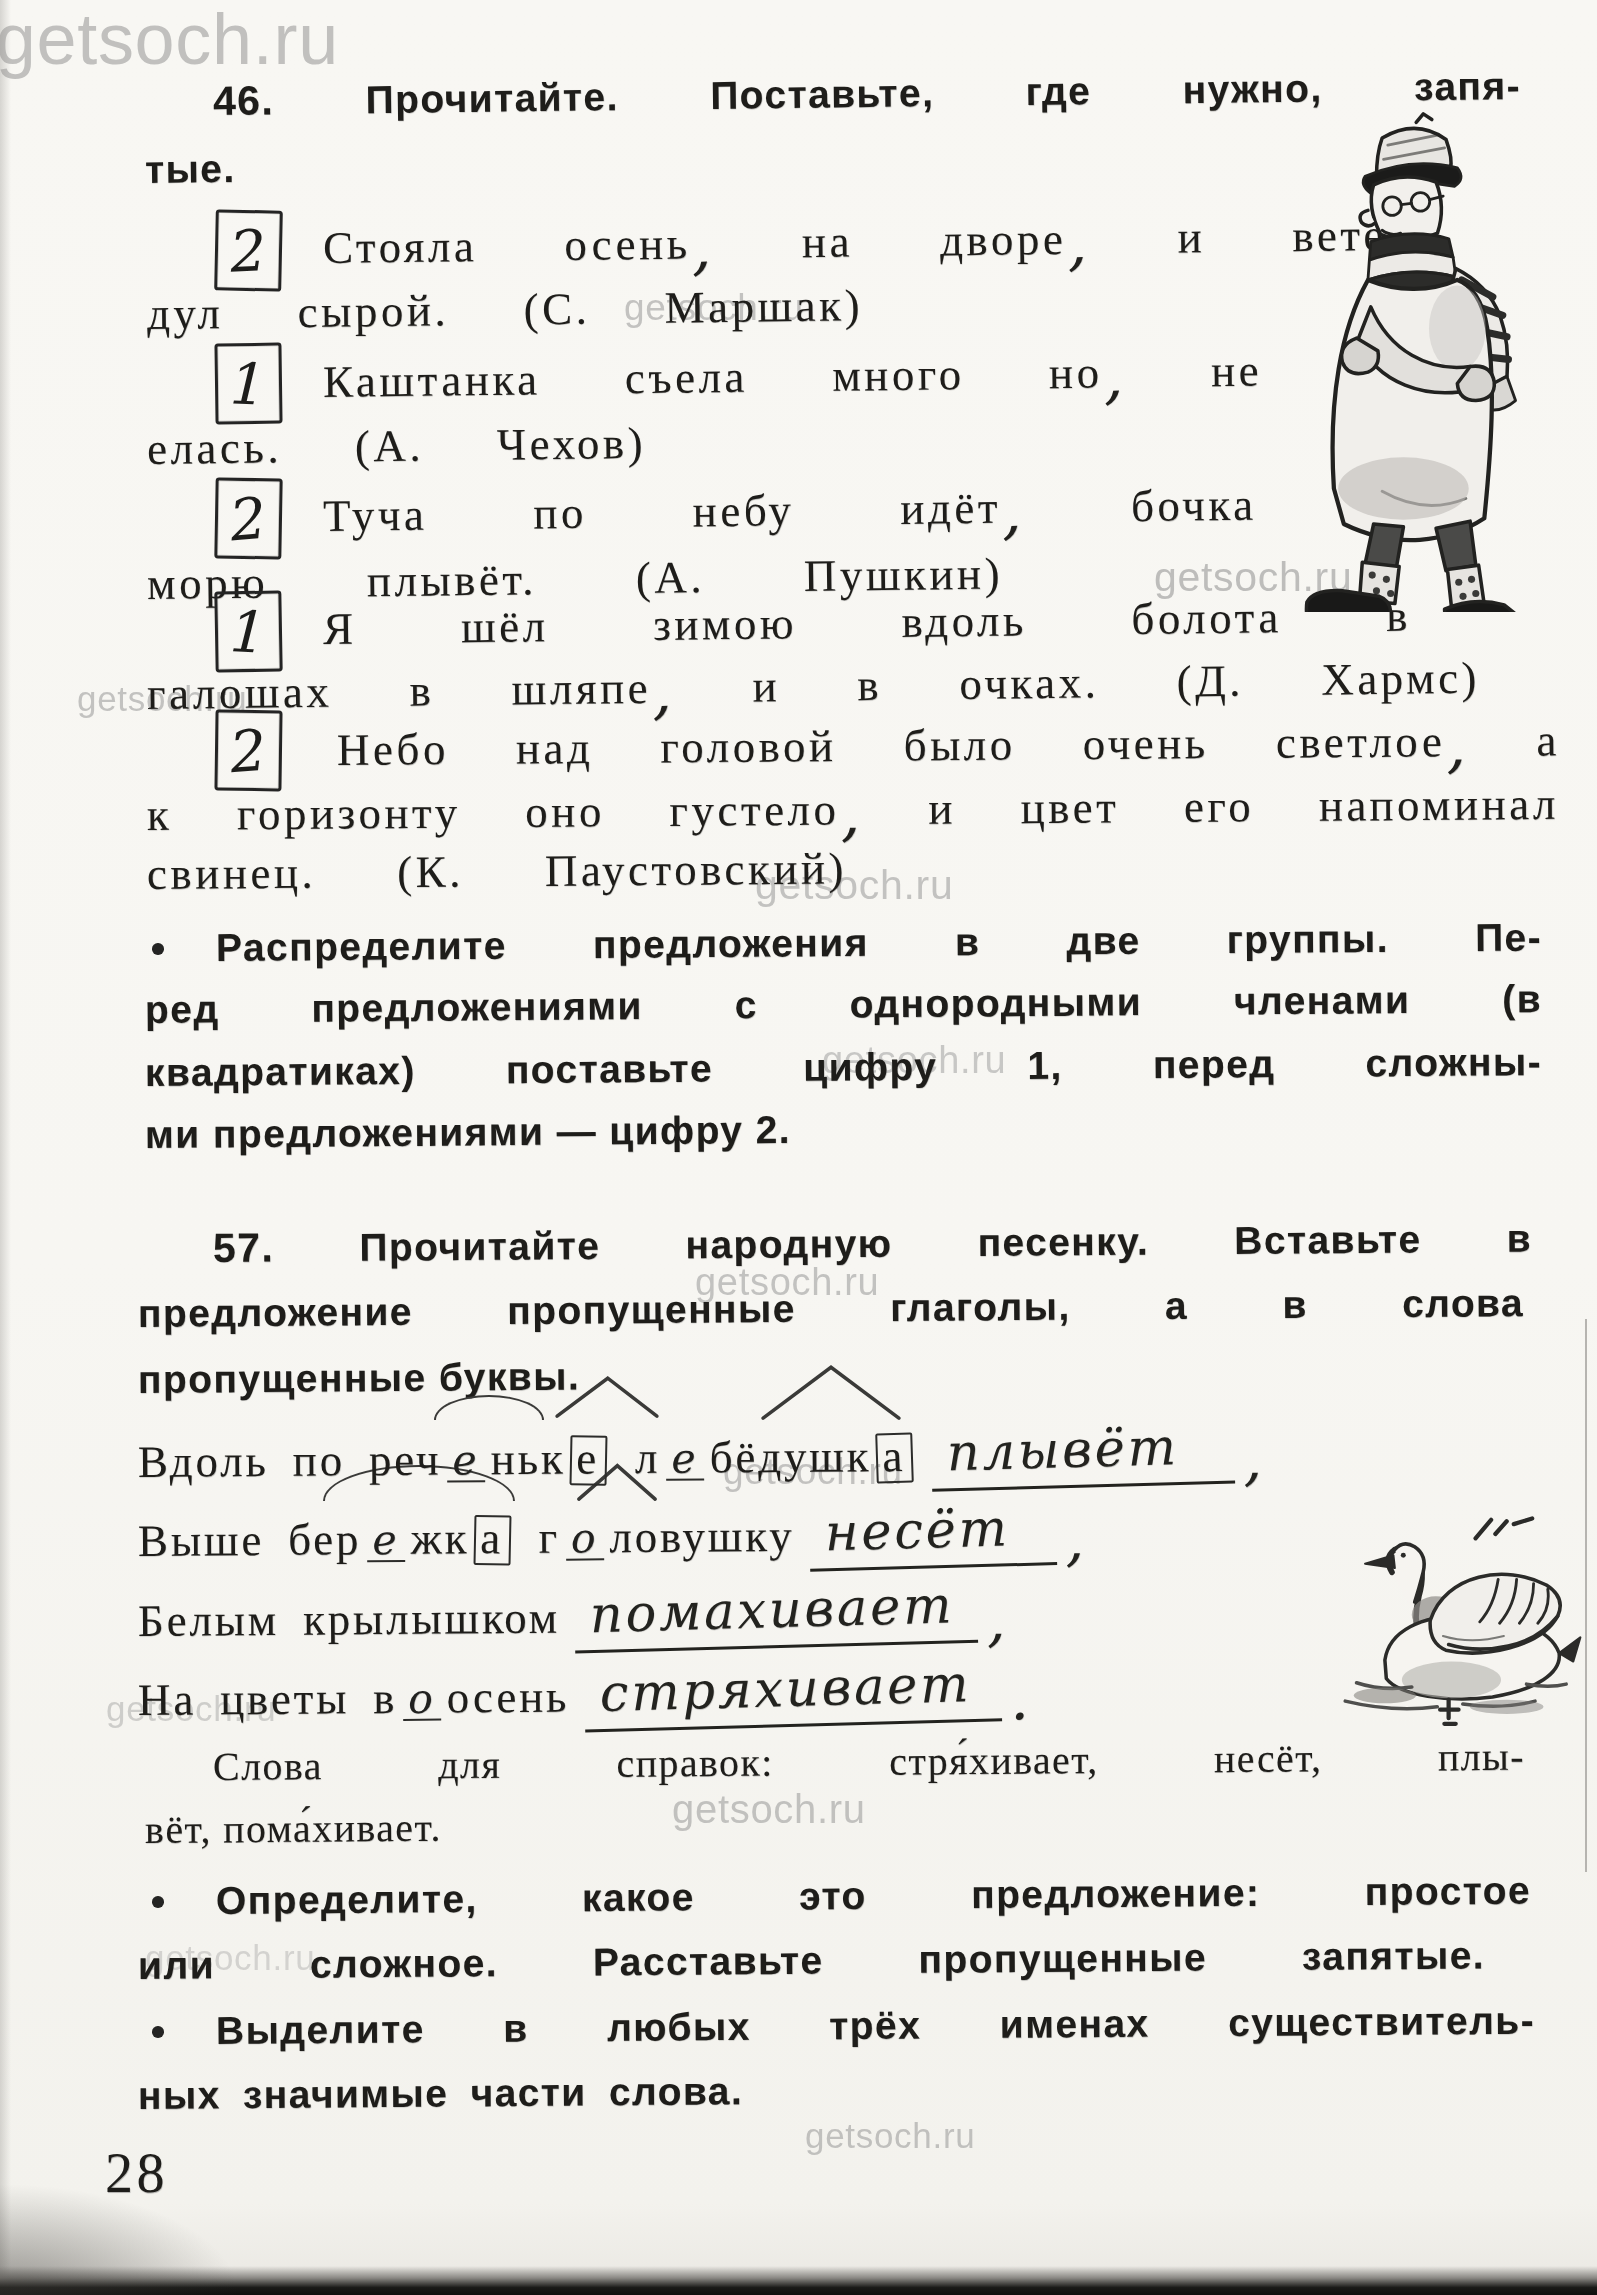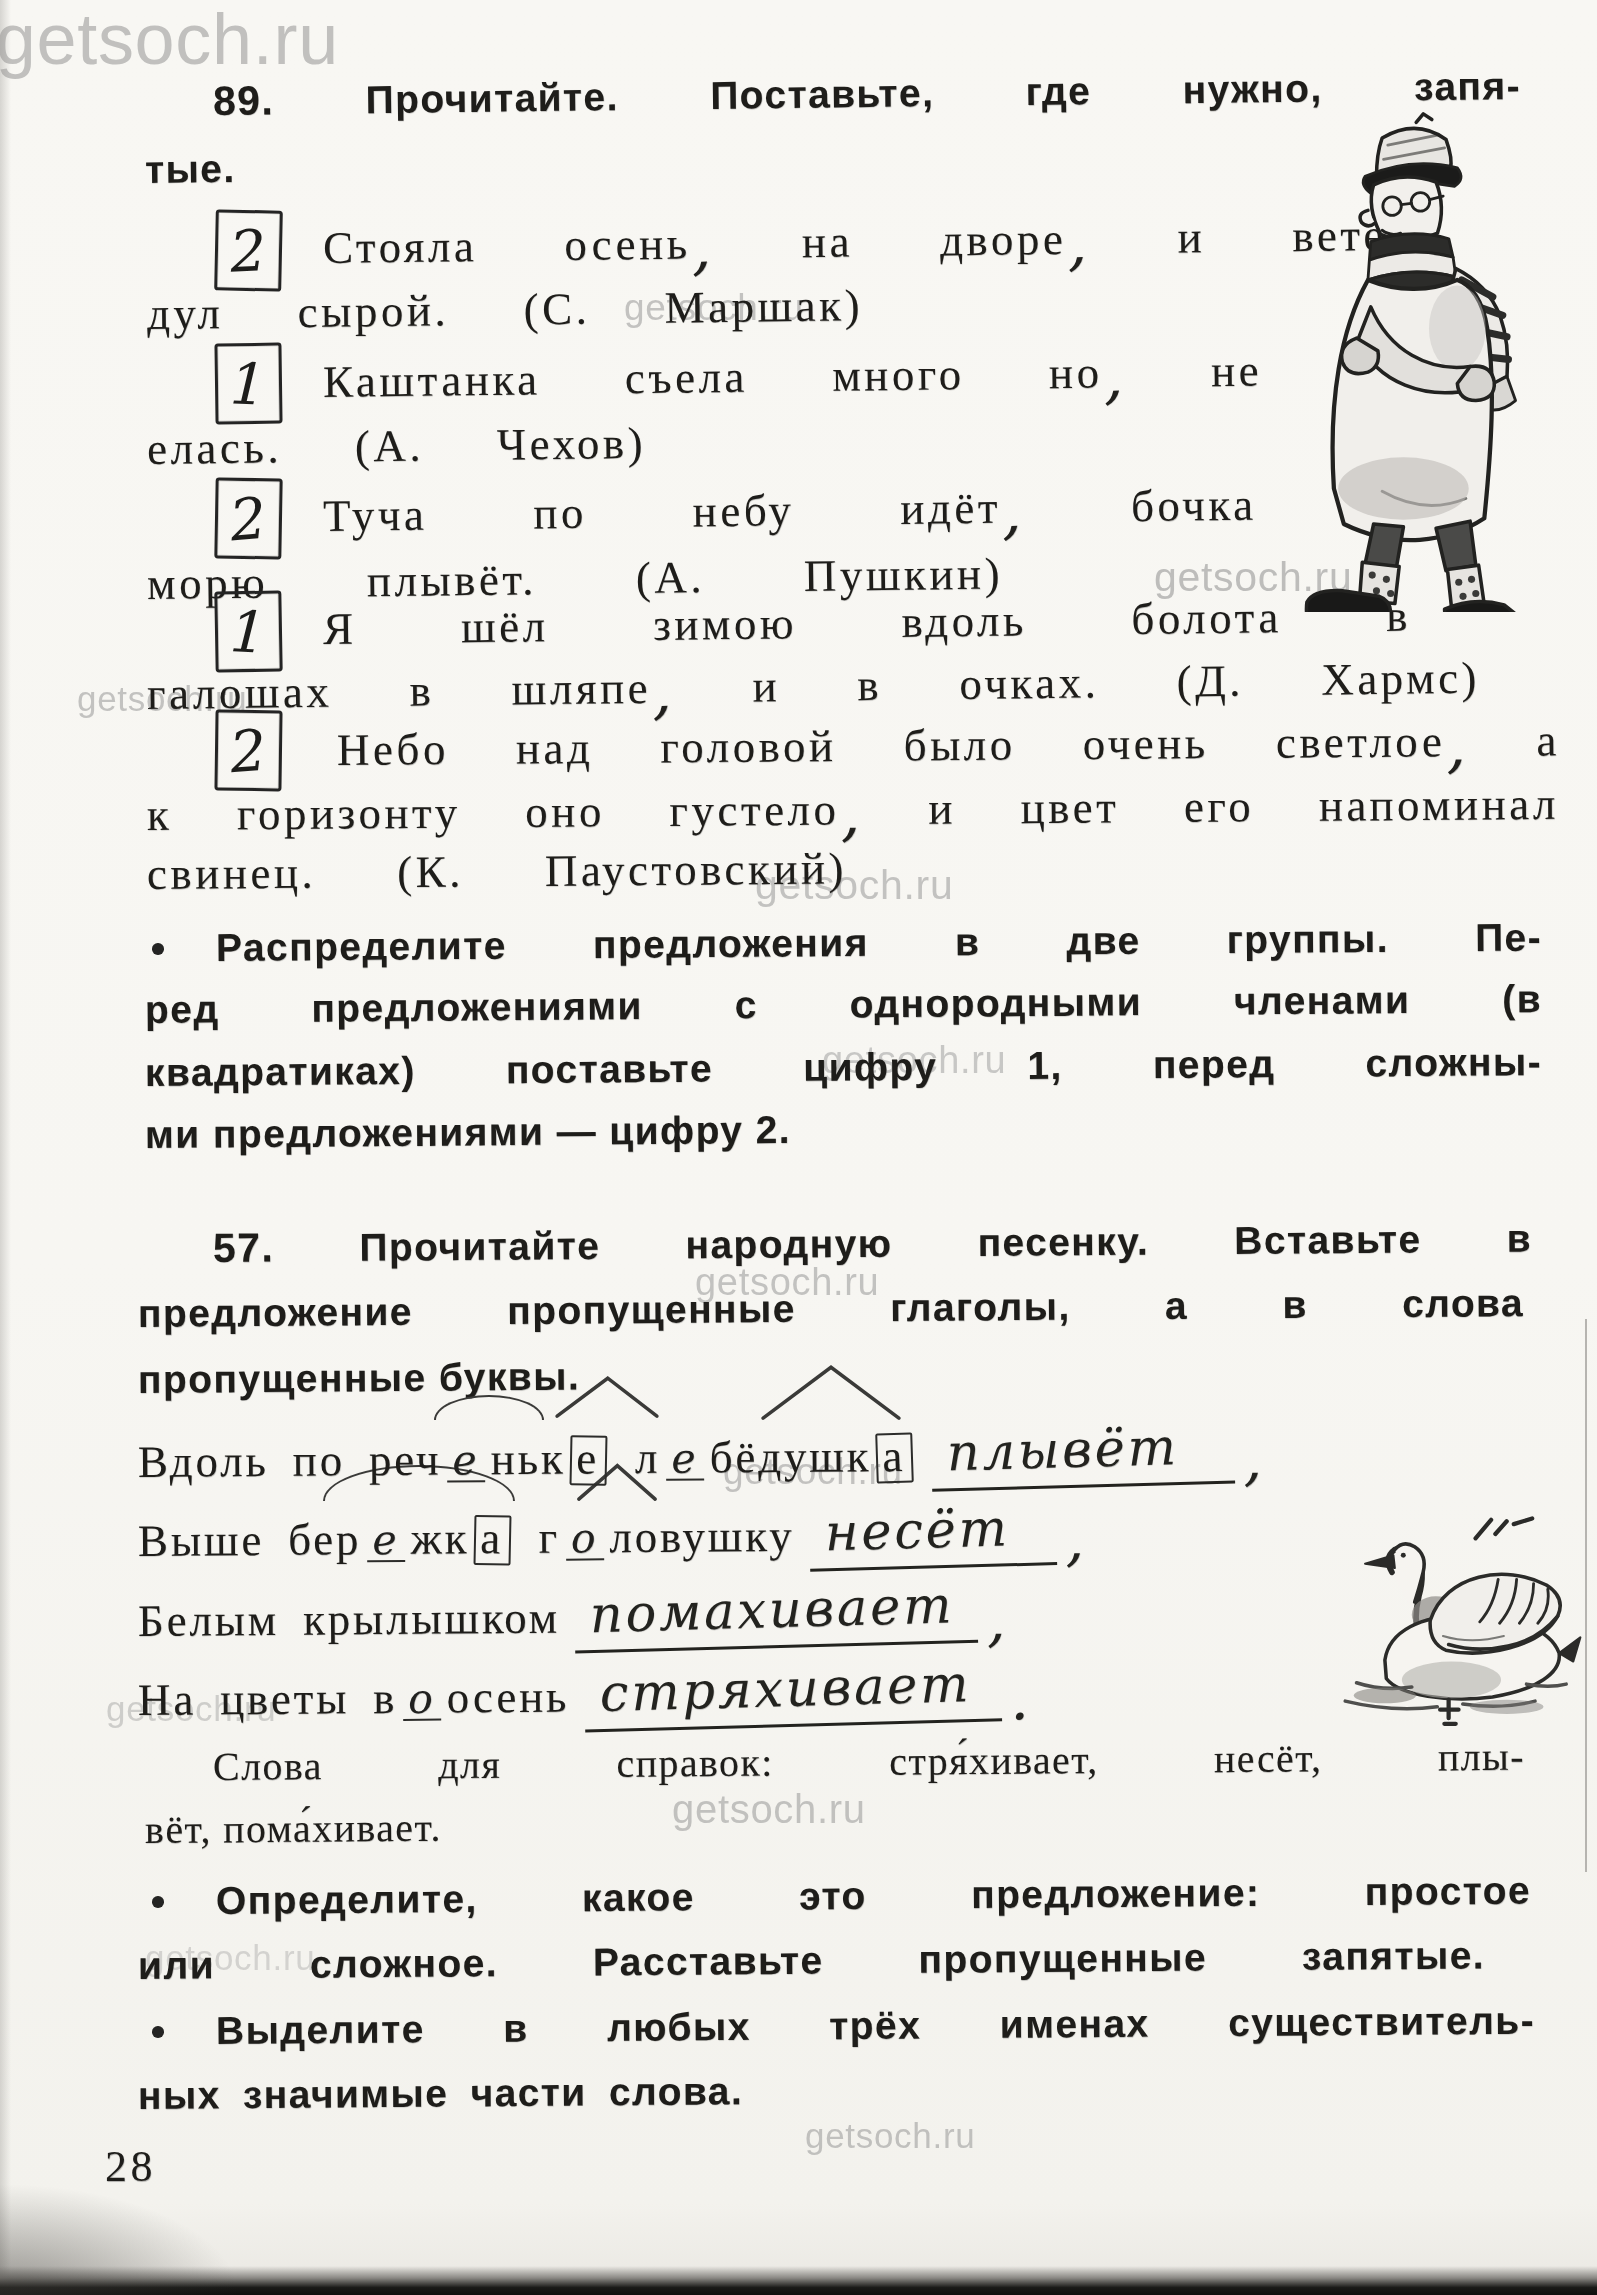--- a/index.html
+++ b/index.html
@@ -43,21 +43,21 @@
   <div class="wm" style="left:755px;top:865px;font-size:41px;opacity:.5;">getsoch.ru</div>
   <div class="wm" style="left:822px;top:1041px;font-size:38px;opacity:.45;">getsoch.ru</div>
   <div class="wm" style="left:695px;top:1263px;font-size:38px;opacity:.5;">getsoch.ru</div>
   <div class="wm" style="left:723px;top:1453px;font-size:37px;opacity:.5;">getsoch.ru</div>
   <div class="wm" style="left:106px;top:1691px;font-size:35px;opacity:.38;">getsoch.ru</div>
   <div class="wm" style="left:672px;top:1789px;font-size:40px;opacity:.5;">getsoch.ru</div>
   <div class="wm" style="left:145px;top:1940px;font-size:35px;opacity:.32;">getsoch.ru</div>
   <div class="wm" style="left:805px;top:2118px;font-size:35px;opacity:.5;">getsoch.ru</div>
 
   <div class="ln sans ink jl r07" style="left:213px;top:79px;width:1308px;">
-    <span style="font-size:41px;">89.</span>
+    <span style="font-size:41px;">46.</span>
     <span>Прочитайте. Поставьте, где нужно, запя-</span>
   </div>
   <div class="ln sans ink r07" style="left:145px;top:148px;">тые.</div>
 
   <div class="nbx" style="left:215px;top:210px;transform:rotate(1.2deg);">
     <span class="hwd" style="transform:rotate(-4deg);">2</span>
   </div>
   <div class="ln serif ink jl r07" style="left:323px;top:223px;width:1090px;">
     <span>Стояла осень</span><span class="hwc">,</span>
     <span>на дворе</span><span class="hwc">,</span>
@@ -151,21 +151,21 @@
   <div class="ln ssm ink jl r05" style="left:213px;top:1745px;width:1312px;">Слова для справок: стря́хивает, несёт, плы-</div>
   <div class="ln ssm ink r05" style="left:145px;top:1808px;">вёт, пома́хивает.</div>
 
   <div class="dot" style="left:152px;top:1896px;"></div>
   <div class="ln sans ink jl r05" style="left:216px;top:1879px;width:1315px;">Определите, какое это предложение: простое</div>
   <div class="ln sans ink jl r05" style="left:138px;top:1944px;width:1347px;">или сложное. Расставьте пропущенные запятые.</div>
   <div class="dot" style="left:152px;top:2026px;"></div>
   <div class="ln sans ink jl r05" style="left:216px;top:2009px;width:1319px;">Выделите в любых трёх именах существитель-</div>
   <div class="ln sans ink r05" style="left:138px;top:2074px;word-spacing:10px;">ных значимые части слова.</div>
 
-  <div class="ln serif ink" style="left:105px;top:2142px;font-size:44px;">28</div>
+  <div class="ln serif ink" style="left:105px;top:2142px;font-size:56px;">28</div>
 
   <svg class="edge" style="left:1297px;top:94px;" width="298" height="518" viewBox="0 0 420 730">
     <g stroke="#222220" stroke-linecap="round" stroke-linejoin="round" fill="none">
 
       <path d="M120,62 Q168,34 210,64 Q220,92 216,106 L112,118 Q112,84 120,62 Z" fill="#e8e6e2" stroke-width="5"></path>
       <path d="M168,40 l10,-12 l12,8" stroke-width="5"></path>
       <path d="M128,72 l70,-14 M122,92 l86,-16" stroke-width="4" opacity=".55"></path>
       <path d="M96,116 Q160,88 226,104 Q238,120 222,130 Q160,118 104,140 Q88,128 96,116 Z" fill="#1b1b1a" stroke-width="4"></path>
 
       <path d="M108,128 Q150,108 196,124 Q210,160 198,196 Q156,214 118,198 Q98,160 108,128 Z" fill="#f2f0ec" stroke-width="5"></path>

